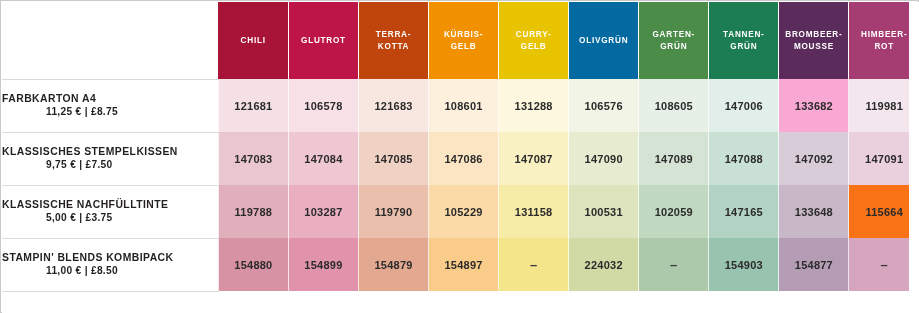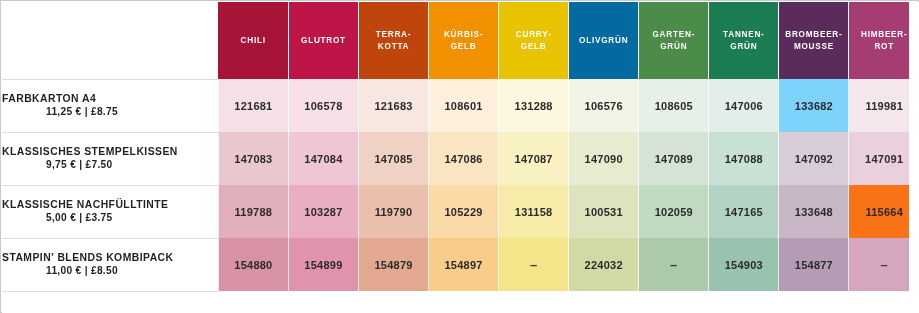--- a/index.html
+++ b/index.html
@@ -211,21 +211,21 @@
               <div class="rl-price">11,25 € | £8.75</div>
             </td>
             <td class="cell" style="background: rgb(244, 224, 229);">121681</td>
             <td class="cell" style="background: rgb(247, 225, 231);">106578</td>
             <td class="cell" style="background: rgb(247, 231, 224);">121683</td>
             <td class="cell" style="background: rgb(253, 241, 222);">108601</td>
             <td class="cell" style="background: rgb(252, 247, 222);">131288</td>
             <td class="cell" style="background: rgb(242, 244, 230);">106576</td>
             <td class="cell" style="background: rgb(231, 240, 231);">108605</td>
             <td class="cell" style="background: rgb(225, 238, 233);">147006</td>
-            <td class="cell" style="background: #7dd3fc;">133682</td>
+            <td class="cell" style="background: #f9a8d4;">133682</td>
             <td class="cell" style="background: rgb(243, 230, 237);">119981</td>
           </tr>
           <tr class="data-row">
             <td class="rowlabel">
               <div class="rl-name">KLASSISCHES STEMPELKISSEN</div>
               <div class="rl-price">9,75 € | £7.50</div>
             </td>
             <td class="cell" style="background: rgb(234, 199, 207);">147083</td>
             <td class="cell" style="background: rgb(239, 199, 211);">147084</td>
             <td class="cell" style="background: rgb(240, 210, 197);">147085</td>

